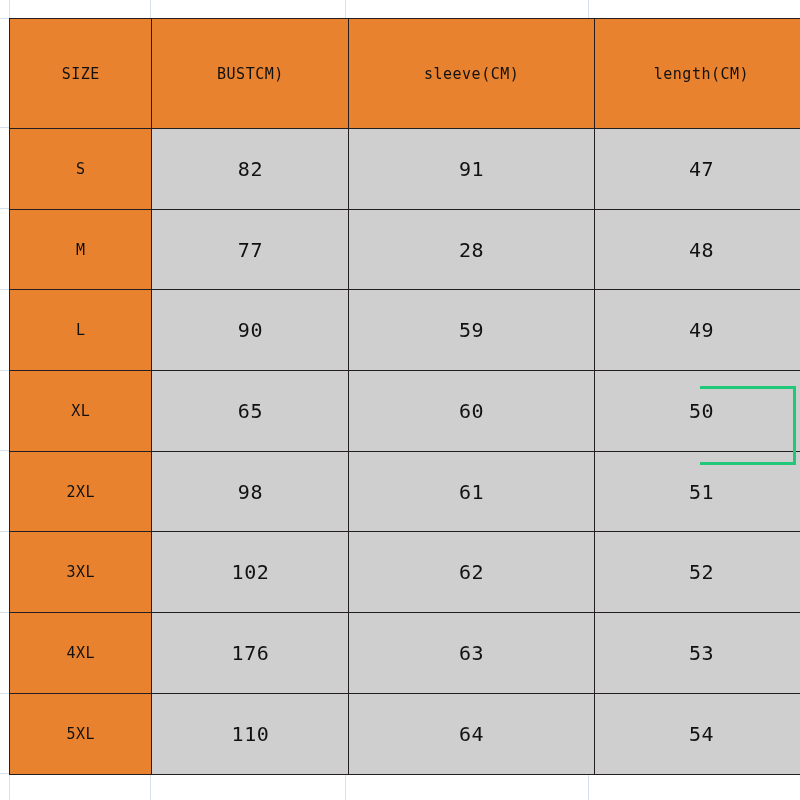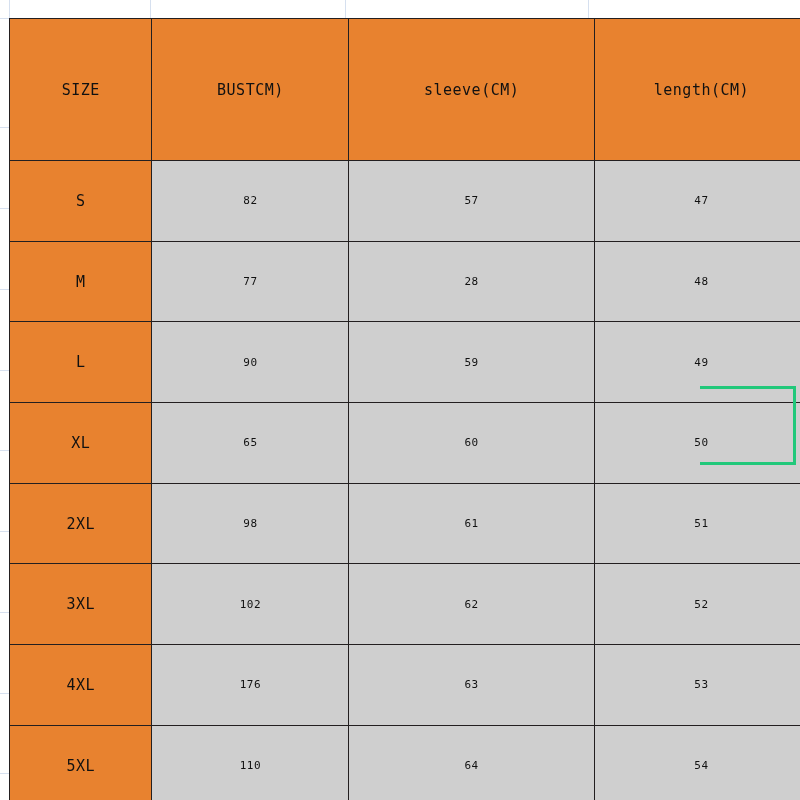--- a/index.html
+++ b/index.html
@@ -47,21 +47,21 @@
     table-layout: fixed;
   }
   #size-chart-table td,
   #size-chart-table th {
     border: 1px solid #231f20;
     text-align: center;
     vertical-align: middle;
     font-weight: normal;
     color: #111111;
     letter-spacing: 0.5px;
-    padding: 16px;
+    padding: 0;
   }
 
   
   col.col-size   { width: 141px; }
   col.col-bust   { width: 195px; }
   col.col-sleeve { width: 243px; }
   col.col-length { width: 212px; }
 
   thead th {
     height: 109px;
@@ -70,21 +70,21 @@
   }
 
   tbody tr { height: 80.7px; }
 
   td.size-cell {
     background: #e8822f;
     font-size: 15px;
   }
   td.value-cell {
     background: #cfcfcf;
-    font-size: 11px;
+    font-size: 20px;
   }
 
   
   #selection-indicator {
     position: absolute;
     left: 700px;
     top: 386px;
     width: 96px;
     height: 79px;
     border: 3px solid #21c87a;
@@ -126,21 +126,21 @@
       <th>SIZE</th>
       <th>BUSTCM)</th>
       <th>sleeve(CM)</th>
       <th>length(CM)</th>
     </tr>
   </thead>
   <tbody>
     <tr>
       <td class="size-cell">S</td>
       <td class="value-cell">82</td>
-      <td class="value-cell">57</td>
+      <td class="value-cell">91</td>
       <td class="value-cell">47</td>
     </tr>
     <tr>
       <td class="size-cell">M</td>
       <td class="value-cell">77</td>
       <td class="value-cell">28</td>
       <td class="value-cell">48</td>
     </tr>
     <tr>
       <td class="size-cell">L</td>

